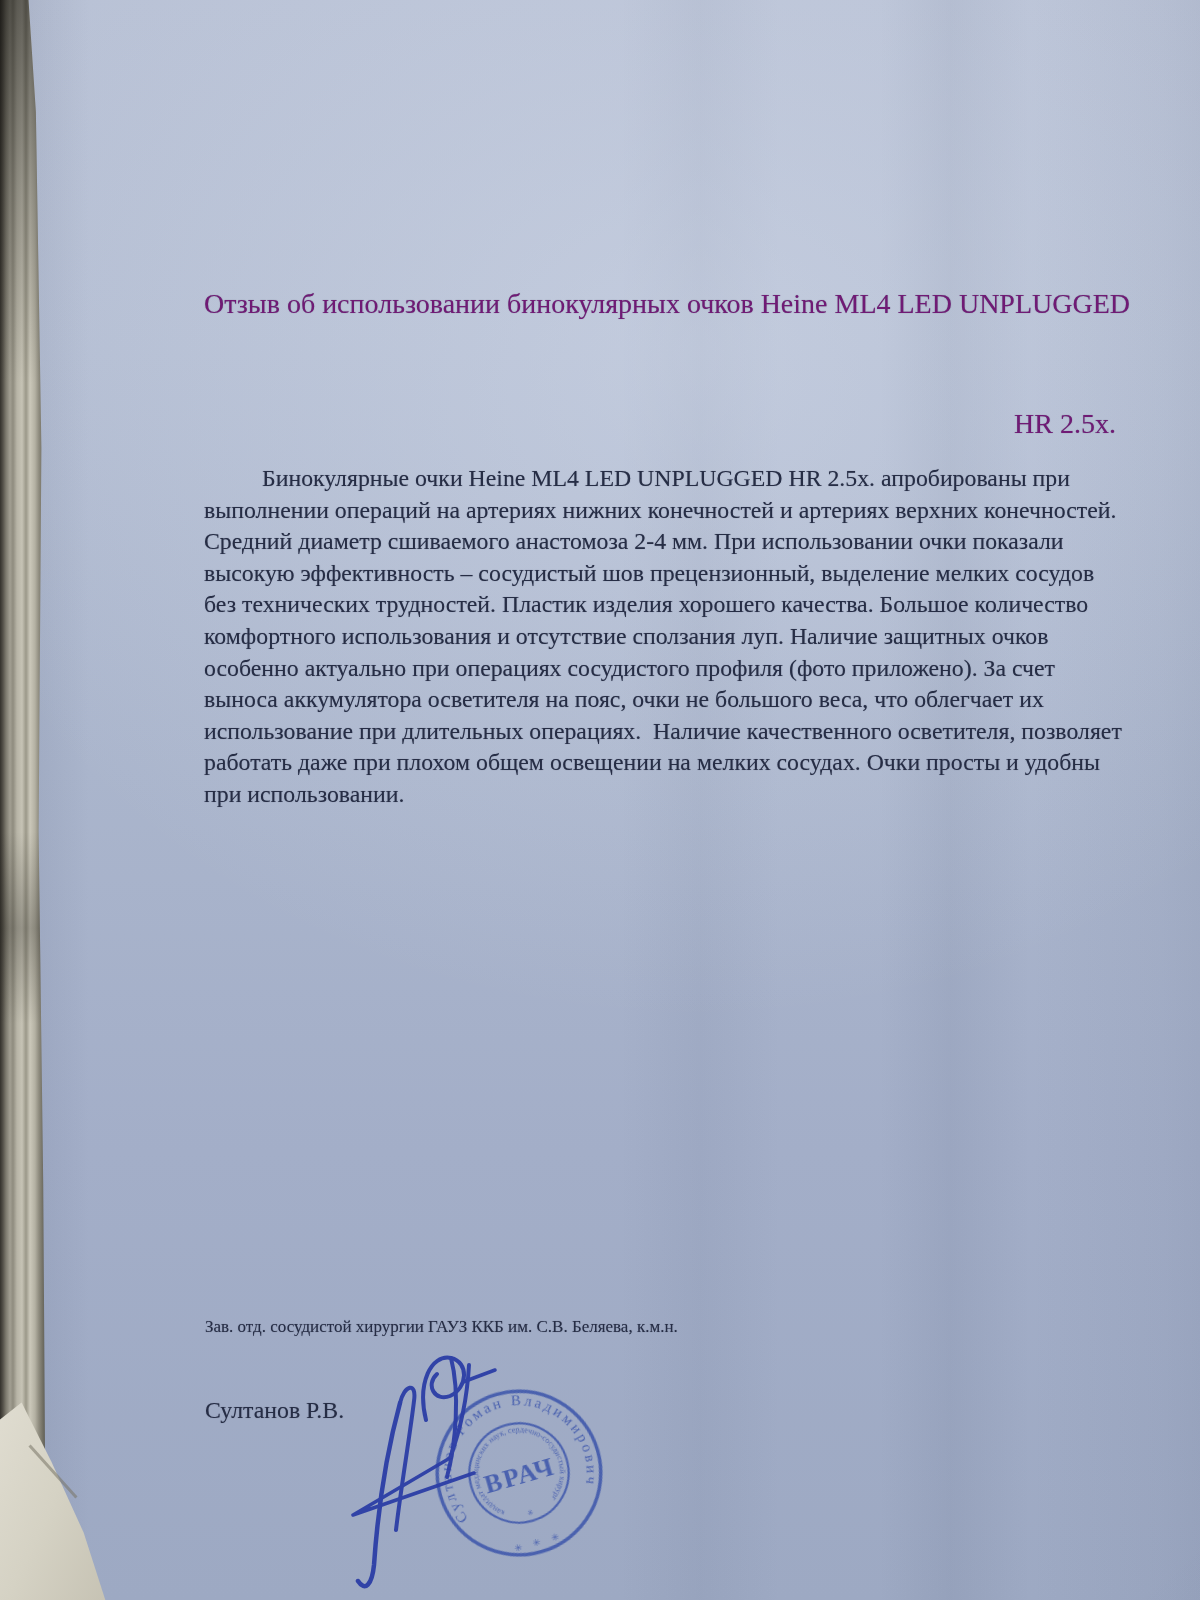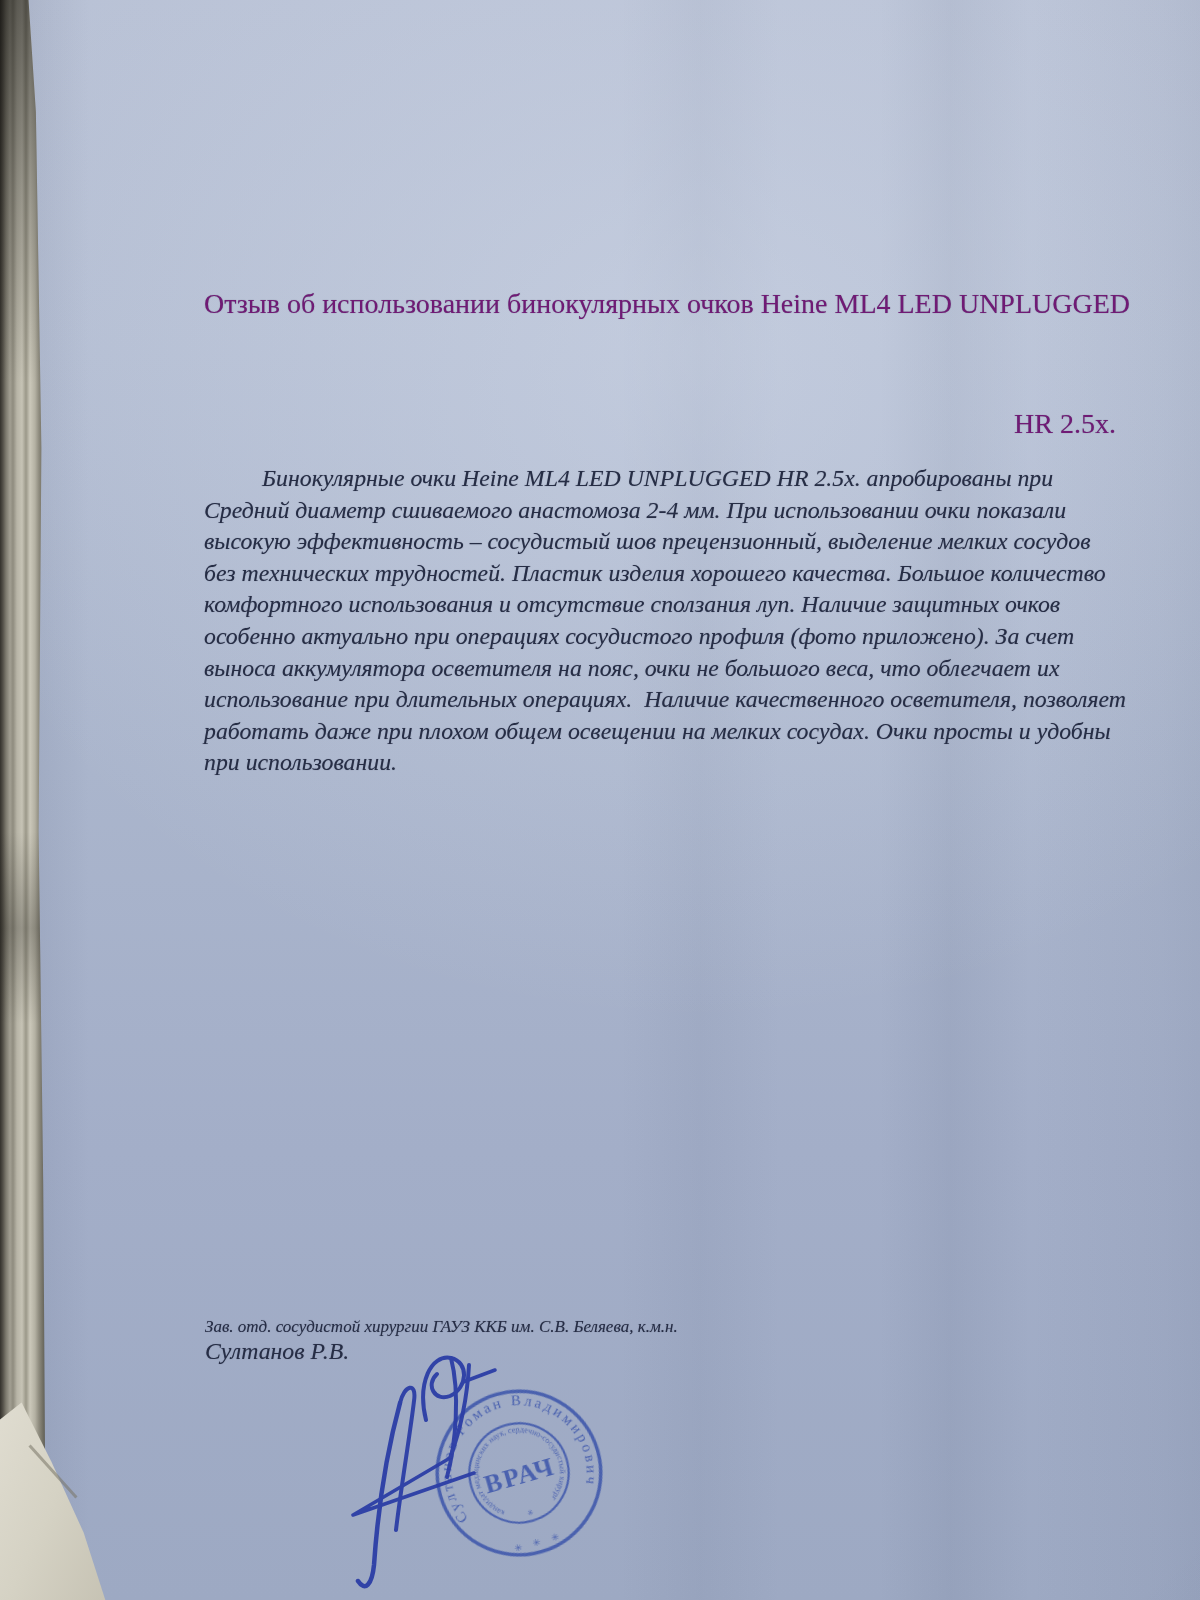--- a/index.html
+++ b/index.html
@@ -45,37 +45,37 @@
     position: absolute; left: 0; top: 1390px; width: 135px; height: 210px;
     background: linear-gradient(115deg, #e0ddd1 0%, #d5d2c4 45%, #c2beaf 100%);
     clip-path: polygon(0 14%, 16% 6%, 38% 34%, 62% 68%, 78% 100%, 0 100%);
   }
   .bottom-pages-fold {
     position: absolute; left: 18px; top: 1470px; width: 70px; height: 3px;
     background: rgba(120,116,102,0.55); transform: rotate(48deg);
   }
 
   
-  .ink { color: #262d45; text-shadow: 0 0 1px rgba(38,45,70,0.42); font-style: italic; }
+  .ink { color: #262d45; text-shadow: 0 0 1px rgba(38,45,70,0.42); }
 
   .title {
     position: absolute; left: 204px; top: 204px; width: 912px;
     font-size: 28px; line-height: 40px; text-align: right;
     color: #701a75; text-shadow: 0 0 1px rgba(34,41,64,0.45);
     white-space: pre;
   }
   .body-text {
     position: absolute; left: 204px; top: 463px; width: 916px;
     font-size: 23.8px; line-height: 31.6px;
   }
   .body-line { white-space: pre; }
   .body-line.first { padding-left: 58px; }
 
   .signoff-position { position: absolute; left: 205px; top: 1317px; font-size: 17px; white-space: pre; }
-  .signoff-name     { position: absolute; left: 205px; top: 1338px; font-size: 23.8px; white-space: pre; }
+  .signoff-name     { position: absolute; left: 205px; top: 1397px; font-size: 23.8px; white-space: pre; }
 
   
   .stamp {
     position: absolute; left: 432px; top: 1386px; width: 174px; height: 174px;
     transform: rotate(-16deg);
     opacity: 0.85;
     filter: blur(0.3px);
   }
   .stamp text { font-family: "Liberation Serif", "DejaVu Serif", serif; }
 
@@ -94,20 +94,21 @@
 <div class="bottom-pages"></div>
 <div class="bottom-pages-fold"></div>
 
 <div class="title">
   <div>Отзыв об использовании бинокулярных очков Heine ML4 LED UNPLUGGED</div>
   <div>HR 2.5x.</div>
 </div>
 
 <div class="body-text ink">
   <div class="body-line first">Бинокулярные очки Heine ML4 LED UNPLUGGED HR 2.5x. апробированы при</div>
+  <div class="body-line">выполнении операций на артериях нижних конечностей и артериях верхних конечностей.</div>
   <div class="body-line">Средний диаметр сшиваемого анастомоза 2-4 мм. При использовании очки показали</div>
   <div class="body-line">высокую эффективность – сосудистый шов прецензионный, выделение мелких сосудов</div>
   <div class="body-line">без технических трудностей. Пластик изделия хорошего качества. Большое количество</div>
   <div class="body-line">комфортного использования и отсутствие сползания луп. Наличие защитных очков</div>
   <div class="body-line">особенно актуально при операциях сосудистого профиля (фото приложено). За счет</div>
   <div class="body-line">выноса аккумулятора осветителя на пояс, очки не большого веса, что облегчает их</div>
   <div class="body-line">использование при длительных операциях.  Наличие качественного осветителя, позволяет</div>
   <div class="body-line">работать даже при плохом общем освещении на мелких сосудах. Очки просты и удобны</div>
   <div class="body-line">при использовании.</div>
 </div>

